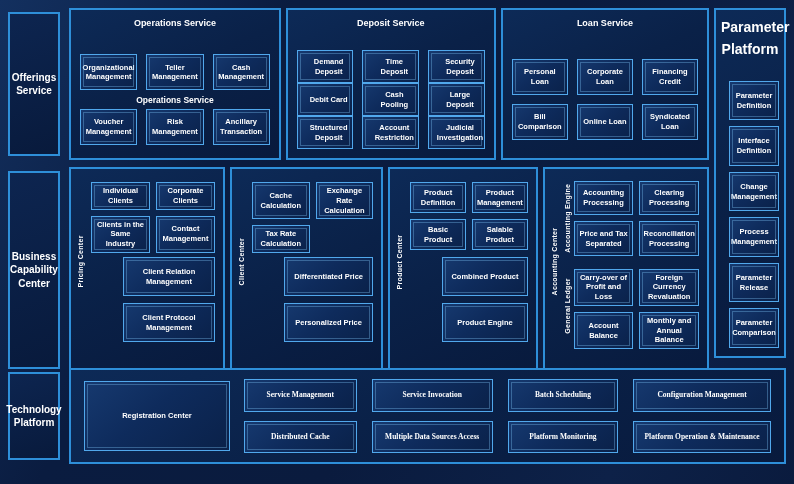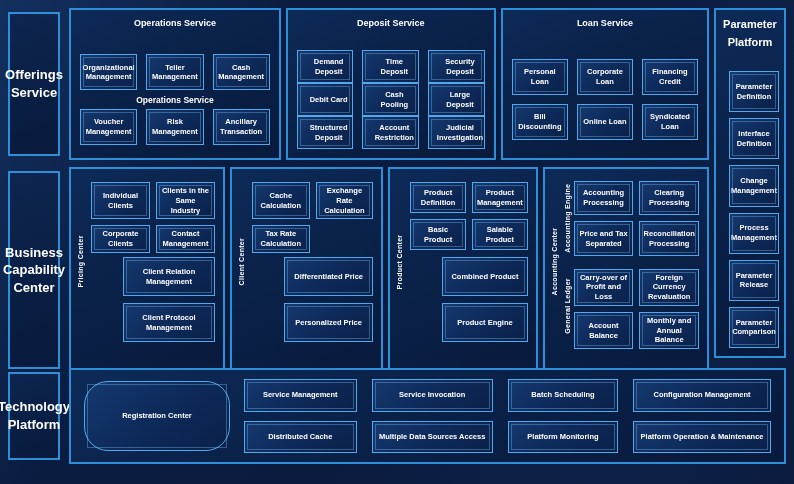--- a/index.html
+++ b/index.html
@@ -25,21 +25,21 @@
   .band-top { height: 157px; }
   .band-mid { flex: 1; }
   .band-bottom { height: 96px; margin-top: 2px; }
 
   .side-label {
     width: 52px; flex: none;
     border: 2px solid #2e8fd9;
     background: linear-gradient(160deg, #0d2550, #081a3c);
     display: flex; align-items: center; justify-content: center;
     text-align: center;
-    font-weight: bold; font-size: 13px; line-height: 1.35;
+    font-weight: bold; font-size: 10px; line-height: 1.35;
     padding: 4px; box-sizing: border-box;
     margin: 4px 4px 4px 0;
   }
 
   .panel {
     border: 2px solid #2e8fd9;
     background: linear-gradient(155deg, #0d2a57 0%, #0a2148 45%, #081a3d 100%);
     box-sizing: border-box;
     display: flex; flex-direction: column;
     padding: 5px 9px 9px;
@@ -76,21 +76,21 @@
     pointer-events: none;
   }
   .h34 { height: 36px; }
   .h32 { height: 33px; padding-left: 11px; }
 
   
   .param-col {
     width: 72px; flex: none;
     padding: 4px 5px 8px;
   }
-  .param-title { font-size: 11px; line-height: 1.6; padding: 2px 0 0; }
+  .param-title { font-size: 14px; line-height: 1.6; padding: 2px 0 0; }
   .param-col .panel-body { gap: 6px; padding-left: 8px; }
   .param-col .box { flex: 1; }
 
   
   .cg {
     border: 2px solid #2e8fd9;
     background: linear-gradient(155deg, #0d2a57 0%, #0a2148 50%, #081a3d 100%);
     box-sizing: border-box;
     display: flex; padding: 4px 4px 21px 2px;
     min-width: 0;
@@ -121,26 +121,27 @@
   .acc-sub { flex: 1; display: flex; min-height: 0; }
   .acc-sub .vlabel { width: 13px; }
   .acc-sub .grid2 { flex: 1; gap: 6px; }
 
   
   .bottom-panel {
     flex: 1; flex-direction: row;
     gap: 14px; padding: 9px 13px;
     align-items: stretch;
   }
-  .reg-box { flex: none; width: 146px; margin: 2px 0; border-radius: 24px; }
+  .reg-box { flex: none; width: 146px; margin: 2px 0; }
   .tech-grid {
     flex: 1; display: grid;
     grid-template-columns: 1.02fr 1.1fr 1fr 1.25fr;
     grid-auto-rows: 1fr;
     gap: 9px 15px;
+    font-family: Liberation Serif, serif;
   }
   .tech-grid .box { height: auto; }
 </style>
 </head>
 <body>
 
 <div class="page">
 
   <div class="upper">
     <div class="upper-left">
@@ -188,38 +189,38 @@
 
         <section class="panel" style="flex:207">
           <div class="panel-title">Loan Service</div>
           <div class="panel-body">
             <div class="row3">
               <div class="box h34">Personal Loan</div>
               <div class="box h34">Corporate Loan</div>
               <div class="box h34">Financing Credit</div>
             </div>
             <div class="row3">
-              <div class="box h34">Bill Discounting</div>
+              <div class="box h34">Bill Comparison</div>
               <div class="box h34">Online Loan</div>
               <div class="box h34">Syndicated Loan</div>
             </div>
           </div>
         </section>
       </div>
 
       <div class="band band-mid">
         <div class="side-label">Business Capability Center</div>
 
         <section class="cg" style="flex:156">
           <div class="vlabel">Pricing Center</div>
           <div class="cg-content">
             <div class="grid2">
               <div class="box">Individual Clients</div>
+              <div class="box">Corporate Clients</div>
               <div class="box">Clients in the Same Industry</div>
-              <div class="box">Corporate Clients</div>
               <div class="box">Contact Management</div>
             </div>
             <div class="box wide">Client Relation Management</div>
             <div class="box wide">Client Protocol Management</div>
           </div>
         </section>
 
         <section class="cg" style="flex:153">
           <div class="vlabel">Client Center</div>
           <div class="cg-content">

